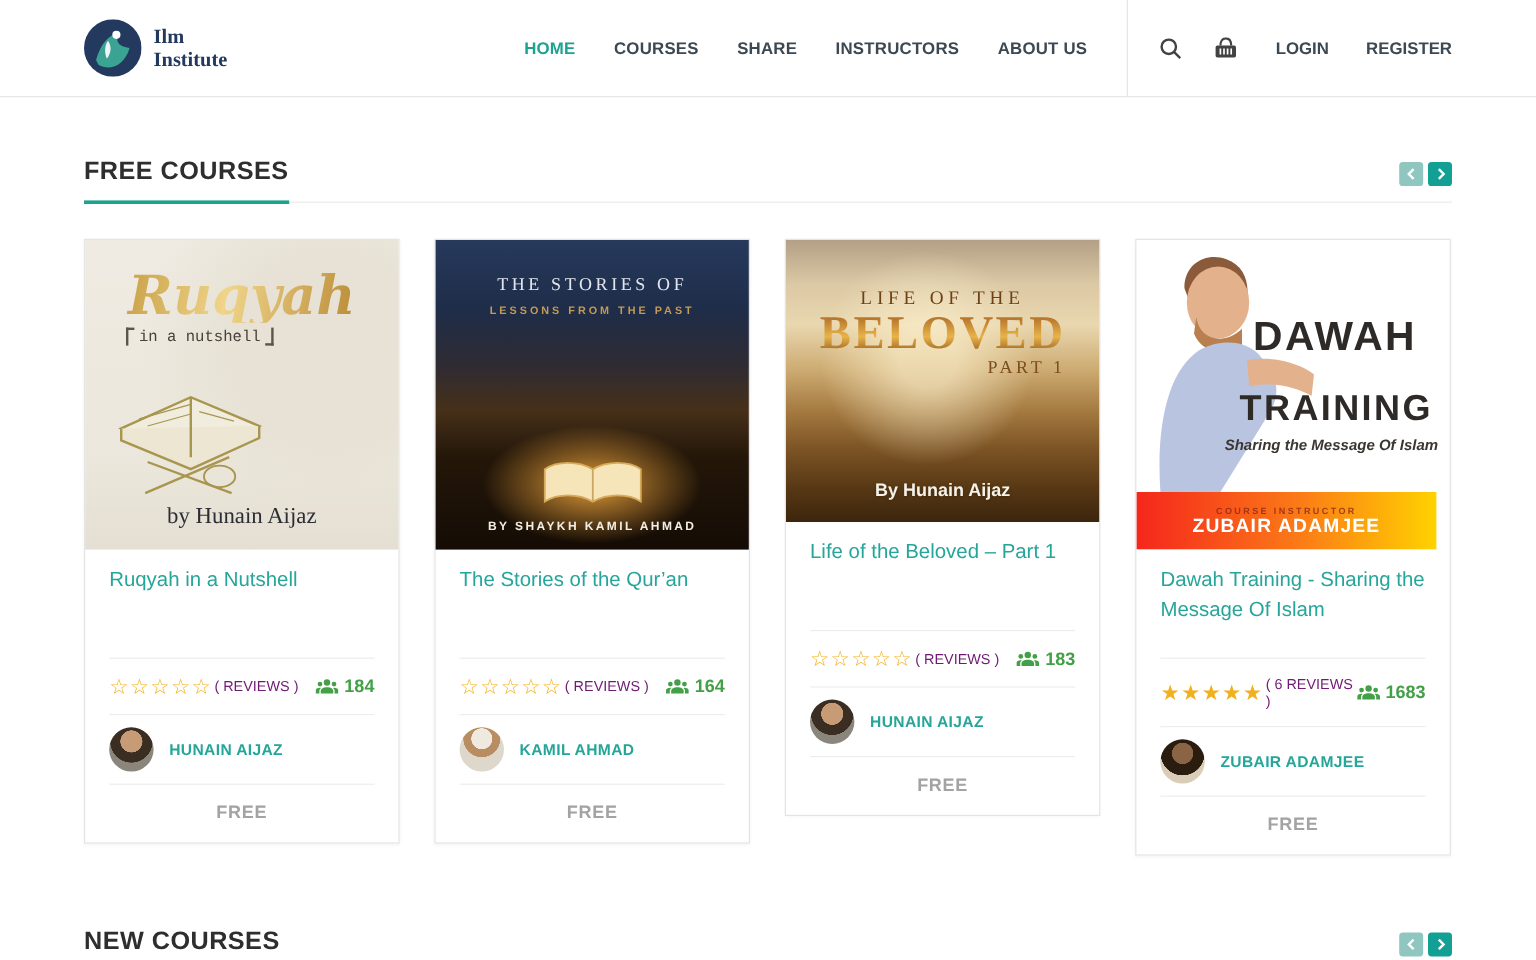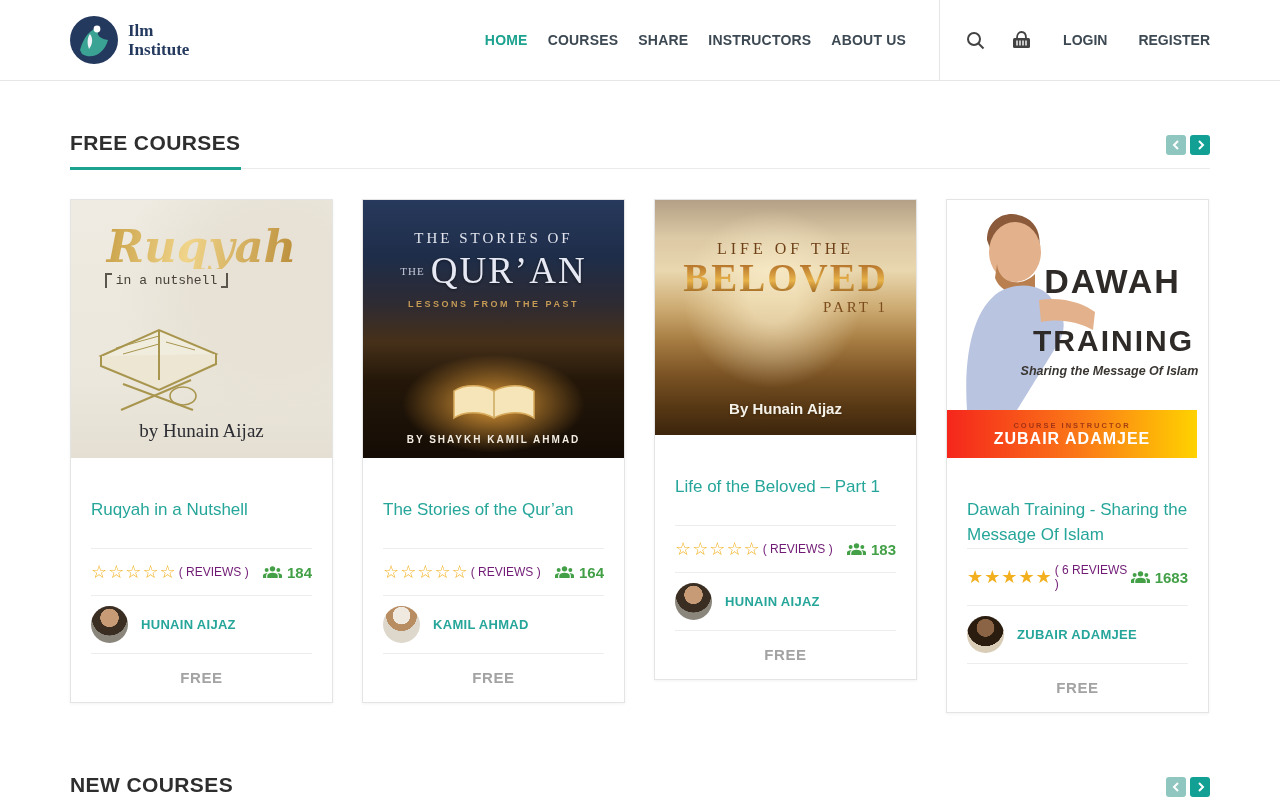--- a/index.html
+++ b/index.html
@@ -5,21 +5,21 @@
   * { margin:0; padding:0; box-sizing:border-box; }
   html,body { width:1280px; height:800px; overflow:hidden; background:#fff;
     font-family:"Liberation Sans", sans-serif; }
 
   
   .header { height:81px; display:flex; align-items:center; padding:0 0 0 70px;
     border-bottom:1px solid #e6e6e6; background:#fff; }
   .logo { display:flex; align-items:center; gap:10px; cursor:pointer; }
   .logo-text { font-family:"Liberation Serif", serif; color:#24395e; font-size:17px;
     font-weight:700; line-height:1.12; }
-  .nav { display:flex; align-items:flex-start; gap:20px; margin-left:auto; }
+  .nav { display:flex; align-items:flex-start; gap:32px; margin-left:auto; }
   .nav-item { font-size:14px; font-weight:700; color:#3c4852; letter-spacing:.2px; cursor:pointer; }
   .nav-item.active { color:#1ca28f; }
   .hdr-divider { width:1px; height:81px; background:#e6e6e6; margin-left:33px; }
   .hdr-right { display:flex; align-items:center; padding-right:70px; }
   .icon-btn { margin-left:26px; cursor:pointer; display:flex; align-items:center; }
   .hdr-link { margin-left:31px; font-size:14px; font-weight:700; color:#3c4852; cursor:pointer; }
 
   
   .main { padding:0 70px; }
   .section-head { margin-top:50px; display:flex; justify-content:space-between;
@@ -31,21 +31,21 @@
     justify-content:center; cursor:pointer; border:none; }
   .arrow-prev { background:#8fc7c0; }
   .arrow-next { background:#12a095; }
 
   
   .cards { display:flex; gap:29px; margin-top:30px; align-items:flex-start; }
   .card { width:263px; background:#fff; border:1px solid #e4e4e4;
     box-shadow:0 1px 3px rgba(0,0,0,.05); }
   .cover { position:relative; overflow:hidden; cursor:pointer; }
   .card-body { padding:0 20px; }
-  .card-title { color:#26a69a; font-size:17px; line-height:1.45; padding-top:40px;
+  .card-title { color:#26a69a; font-size:17px; line-height:1.45; padding-top:13px;
     min-height:90px; cursor:pointer; }
   .rating-row { border-top:1px solid #ededed; display:flex; align-items:center; padding:14px 0; }
   .stars { color:#f2b01e; font-size:18px; letter-spacing:1px; line-height:1; }
   .reviews { color:#701a75; font-size:12px; margin-left:2px; }
   .students { margin-left:auto; display:flex; align-items:center; gap:5px;
     color:#43a047; font-weight:700; font-size:15px; }
   .instructor-row { border-top:1px solid #ededed; display:flex; align-items:center;
     gap:13px; padding:10px 0; }
   .avatar { width:37px; height:37px; border-radius:50%; flex:0 0 37px; cursor:pointer; }
   .avatar-hunain { background:radial-gradient(circle at 50% 32%, #c79b75 0 29%, #3a2d22 30% 56%, #8a867c 57%); }
@@ -238,24 +238,20 @@
           <span class="avatar avatar-hunain"></span>
           <span class="instructor">HUNAIN AIJAZ</span>
         </div>
         <div class="price-row">FREE</div>
       </div>
     </div>
 
     <div class="card">
       <div class="cover cover-2">
         <div class="sq-kicker">THE STORIES OF</div>
-        <div class="sq-titlewrap">
-          <span class="sq-the">THE</span>
-          <span class="sq-title">QUR’AN</span>
-        </div>
         <div class="sq-tagline">LESSONS FROM THE PAST</div>
         <div class="sq-book">
           <svg width="86" height="42" viewBox="0 0 86 42">
             <path d="M43 9 C31 2 13 2 3 9 L3 36 C13 29 31 29 43 36 C55 29 73 29 83 36 L83 9 C73 2 55 2 43 9 Z" fill="#f6e5b8" stroke="#d8ab5c" stroke-width="1.5"></path>
             <line x1="43" y1="9" x2="43" y2="36" stroke="#caa85f" stroke-width="1.5"></line>
           </svg>
         </div>
         <div class="sq-byline">BY SHAYKH KAMIL AHMAD</div>
       </div>
       <div class="card-body">

